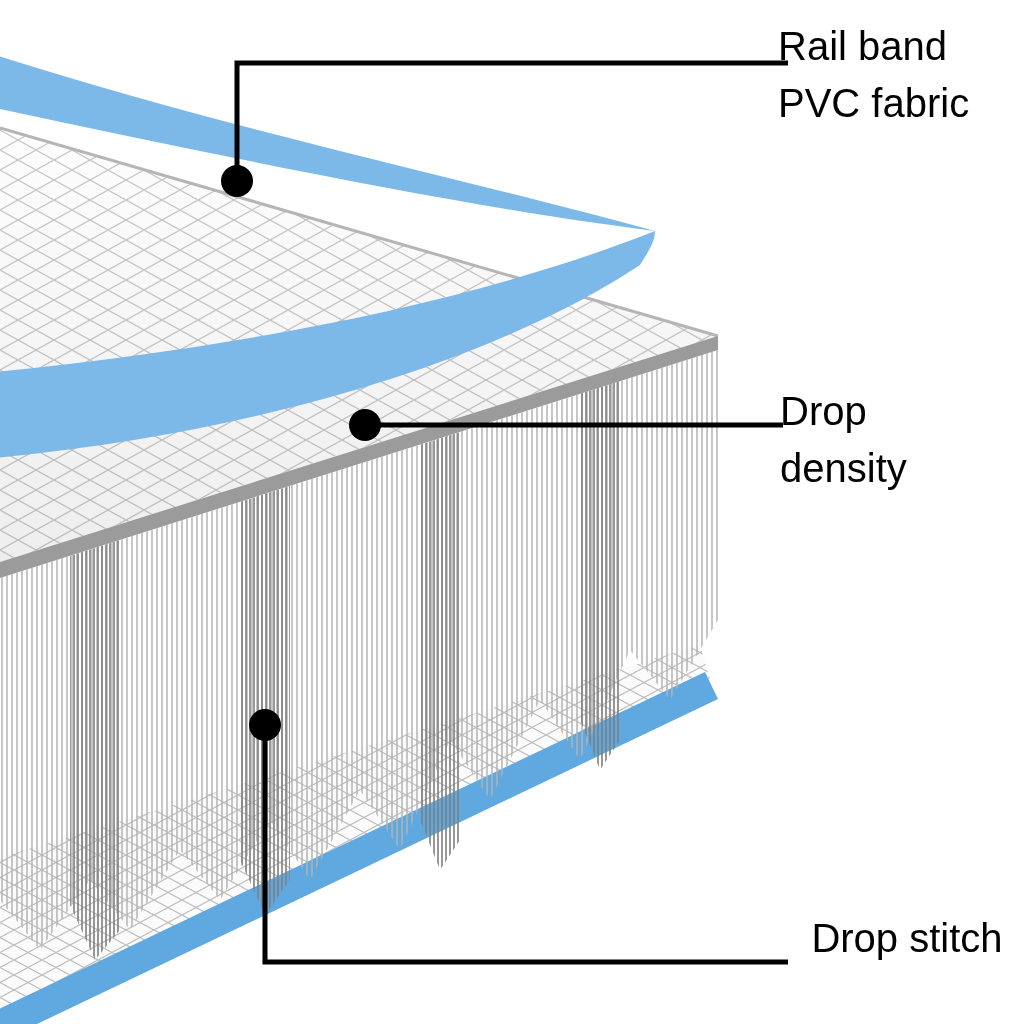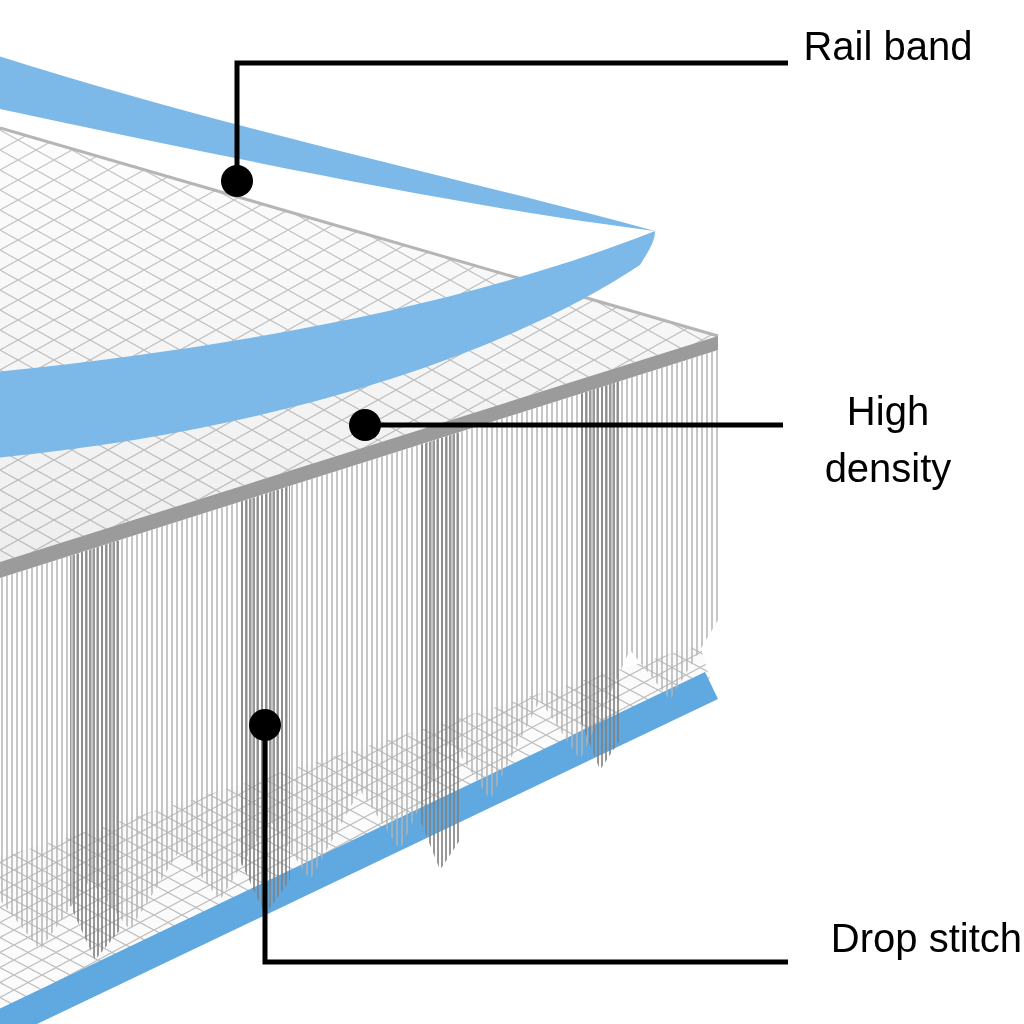--- a/index.html
+++ b/index.html
@@ -20,24 +20,24 @@
   .stage svg {
     position: absolute;
     left: 0;
     top: 0;
   }
   .callout-label {
     position: absolute;
     color: #000000;
     font-size: 40px;
     line-height: 1.42;
-    text-align: center;
+    text-align: left;
   }
   .callout-label.left {
-    text-align: right;
+    text-align: center;
   }
 </style>
 </head>
 <body>
 
 <div class="stage">
 
   <svg width="1024" height="1024" viewBox="0 0 1024 1024">
     <defs>
 
@@ -92,23 +92,24 @@
 
     <g fill="#000000">
       <circle cx="237" cy="181" r="16"></circle>
       <circle cx="365" cy="425" r="16"></circle>
       <circle cx="265" cy="725" r="16"></circle>
     </g>
   </svg>
 
   <div class="callout-label" style="left:778px; top:18px; width:220px;">
     <div>Rail band</div>
+    <div>PVC fabric</div>
   </div>
 
   <div class="callout-label" style="left:780px; top:383px; width:216px;">
-    <div>High density</div>
+    <div>Drop density</div>
   </div>
 
   <div class="callout-label left" style="left:792px; top:910px; width:230px;">
     <div>Drop stitch</div>
   </div>
 
 </div>
 
 </body></html>

